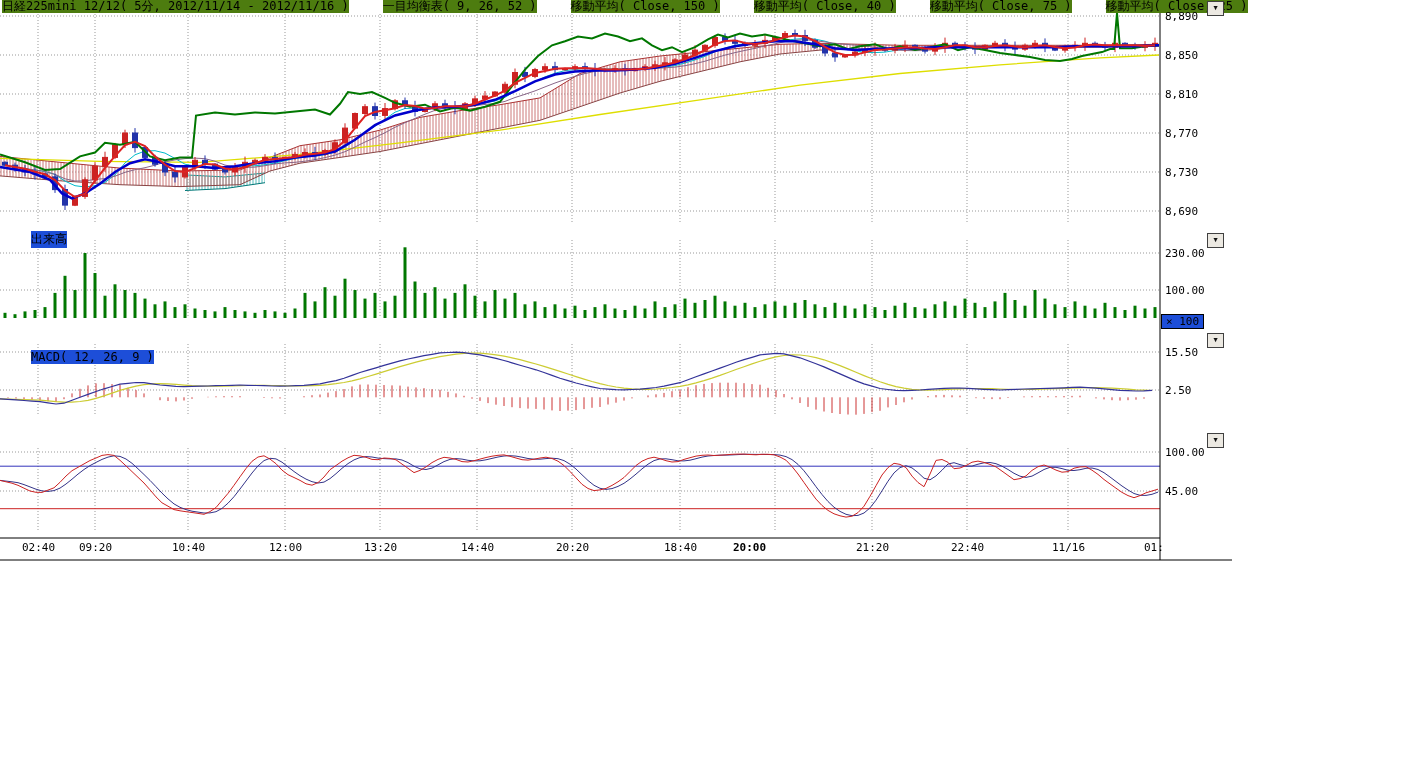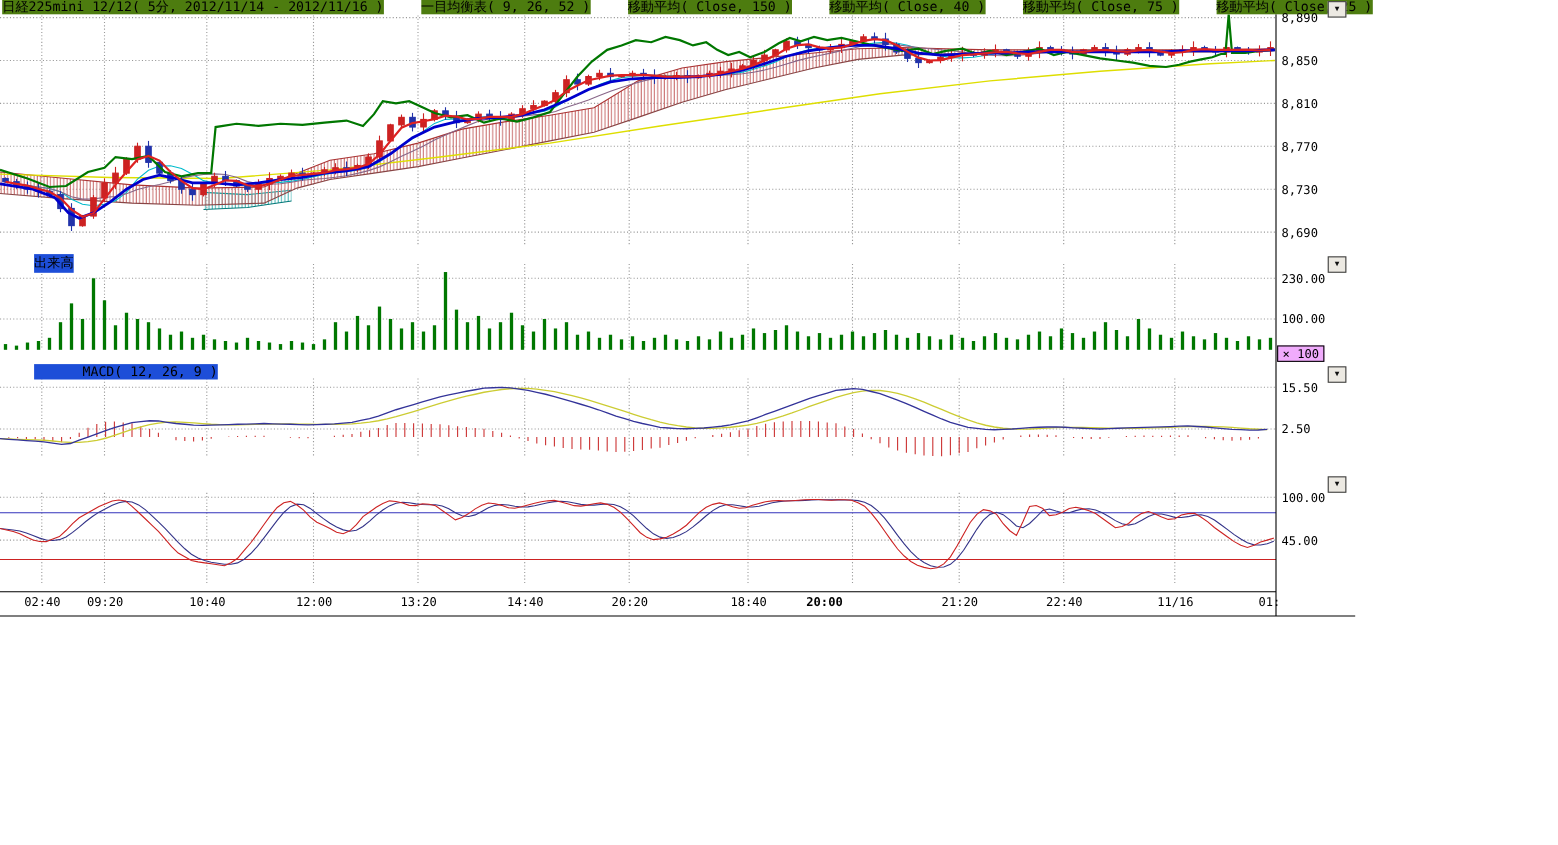--- a/index.html
+++ b/index.html
@@ -6,21 +6,21 @@
   .screen{position:relative;width:1416px;height:768px;background:#ffffff;overflow:hidden;
           font-family:"DejaVu Sans Mono", monospace;color:#000;}
   #chart-svg{position:absolute;left:0;top:0;}
   .legend{position:absolute;left:2px;white-space:nowrap;font-size:12px;line-height:13px;background:#ffffff;z-index:5;}
   .legend span{margin-right:34px;background:#4d7c0f;}
   .legend.l2 span{margin-right:26px;}
   .panel-title{position:absolute;left:2px;font-size:12px;background:#1d4ed8;z-index:5;white-space:nowrap;margin-left:29px;}
   .axis-label{position:absolute;left:1165px;font-size:11px;z-index:5;white-space:nowrap;}
   .time-label{position:absolute;top:541px;font-size:11px;z-index:5;white-space:nowrap;}
   .mult-box{position:absolute;left:1161px;top:314px;height:13px;line-height:13px;border:1px solid #000;
-            background:#f0abfc;font-size:11px;padding:0 4px;z-index:6;}
+            background:#1d4ed8;font-size:11px;padding:0 4px;z-index:6;}
   .arrow-btn{position:absolute;left:1207px;width:15px;height:13px;background:#ece9e2;border:1px solid #404040;
              font-size:7px;line-height:13px;text-align:center;color:#111;z-index:6;cursor:pointer;}
 </style>
 </head>
 <body>
 
 <div class="screen">
 
   <svg id="chart-svg" width="1416" height="564">
       <defs>
@@ -614,21 +614,21 @@
         <line x1="0" y1="538" x2="1160" y2="538" stroke="#000000" stroke-width="1"></line>
         <line x1="0" y1="560" x2="1232" y2="560" stroke="#000000" stroke-width="1"></line>
       </g>
     </svg>
 
   <div class="legend" style="top:0px;">
     <span>日経225mini 12/12( 5分, 2012/11/14 - 2012/11/16 )</span><span>一目均衡表( 9, 26, 52 )</span><span>移動平均( Close, 150 )</span><span>移動平均( Close, 40 )</span><span>移動平均( Close, 75 )</span><span>移動平均( Close, 25 )</span>
   </div>
 
   <div class="panel-title" style="top:231px;">出来高</div>
-  <div class="panel-title" style="top:331px;padding-left:44px;">MACD( 12, 26, 9 )</div>
+  <div class="panel-title" style="top:350px;">MACD( 12, 26, 9 )</div>
 
   <div class="axis-label" style="top:10px;">8,890</div>
   <div class="axis-label" style="top:49px;">8,850</div>
   <div class="axis-label" style="top:88px;">8,810</div>
   <div class="axis-label" style="top:127px;">8,770</div>
   <div class="axis-label" style="top:166px;">8,730</div>
   <div class="axis-label" style="top:205px;">8,690</div>
 
   <div class="axis-label" style="top:247px;">230.00</div>
   <div class="axis-label" style="top:284px;">100.00</div>

